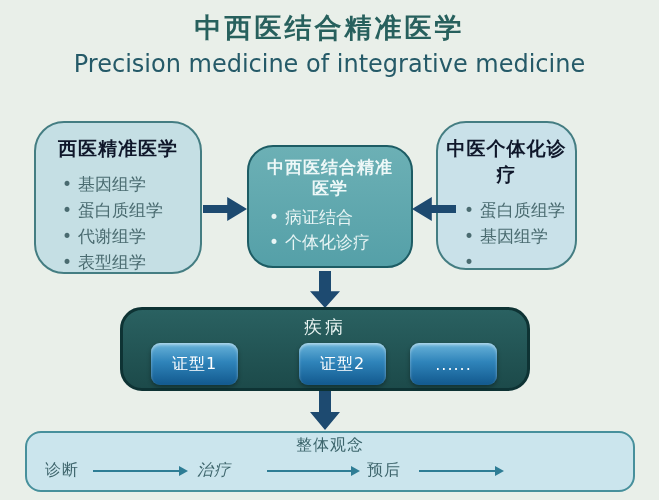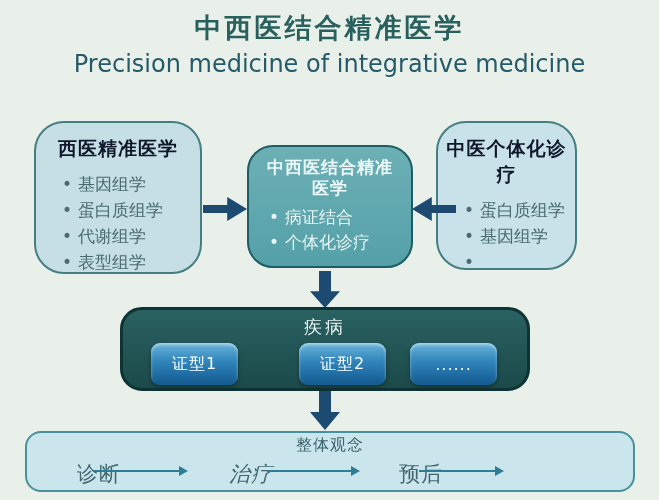--- a/index.html
+++ b/index.html
@@ -90,22 +90,22 @@
   
   #clinical {
     left:25px; top:431px; width:610px; height:61px;
     background:#cbe5ed; border:2px solid #47909c; border-radius:16px;
   }
   .clinical-title {
     position:absolute; top:2px; left:50%; transform:translateX(-50%);
     font-size:16px; color:#3b646b; letter-spacing:1px; white-space:nowrap;
   }
   .flow-item {
-    position:absolute; top:27px; font-size:21px; color:#3f666d;
-    letter-spacing:1px; white-space:nowrap;margin-left:32px;
+    position:absolute; top:27px; font-size:16px; color:#3f666d;
+    letter-spacing:1px; white-space:nowrap;
   }
   #f1 { left:18px; }  #f2 { left:170px;font-style:italic; } #f3 { left:340px; } #f4 { left:482px; }
   .flow-arrow { position:absolute; top:37px; height:2px; background:#2e7d95; }
   .flow-arrow::after {
     content:""; position:absolute; right:-9px; top:-4px;
     border-left:9px solid #2e7d95;
     border-top:5px solid transparent; border-bottom:5px solid transparent;
   }
   #fa1 { left:66px;  width:86px; }
   #fa2 { left:240px; width:84px; }

